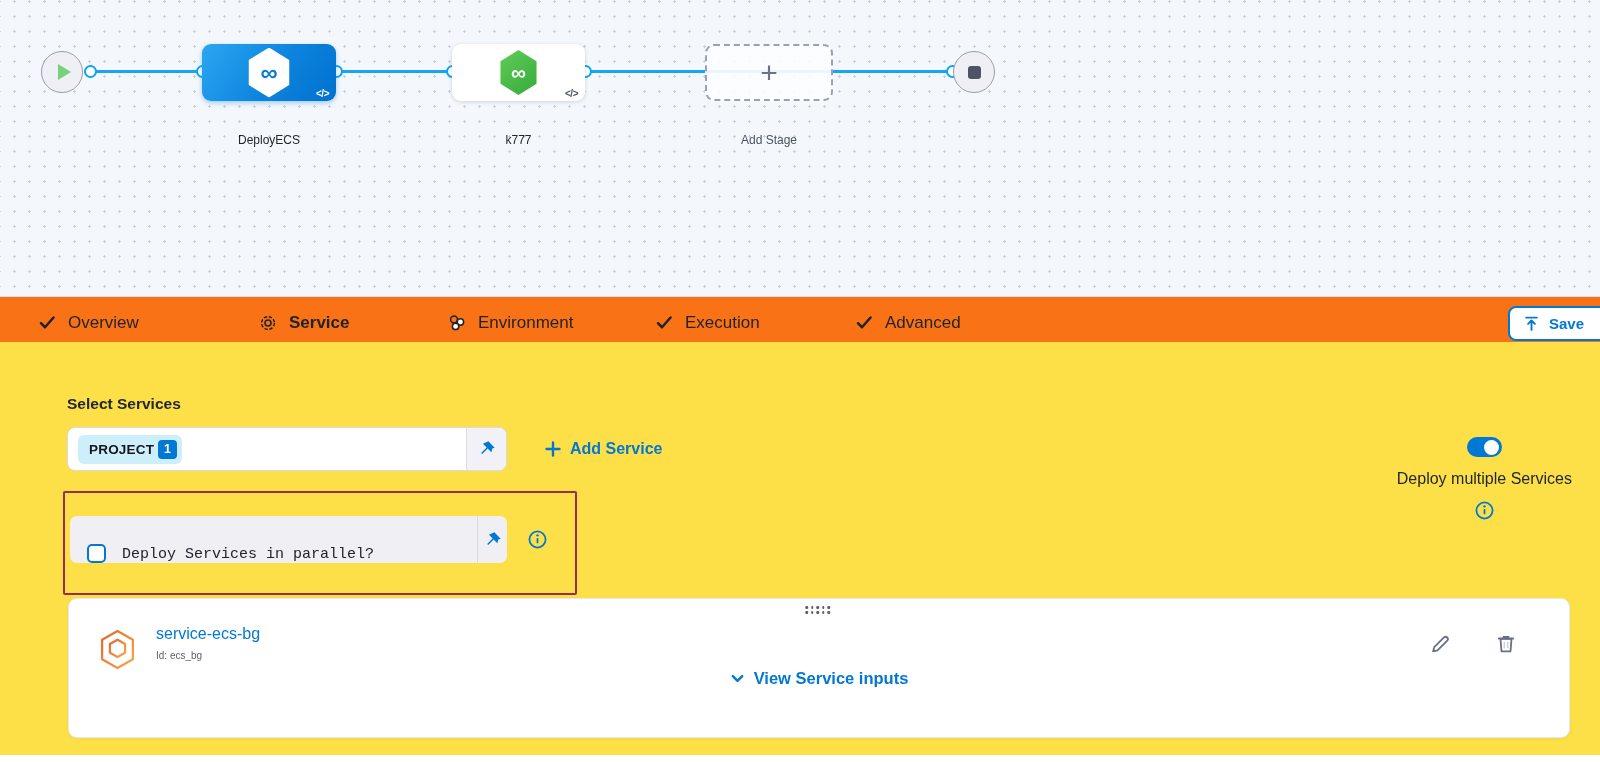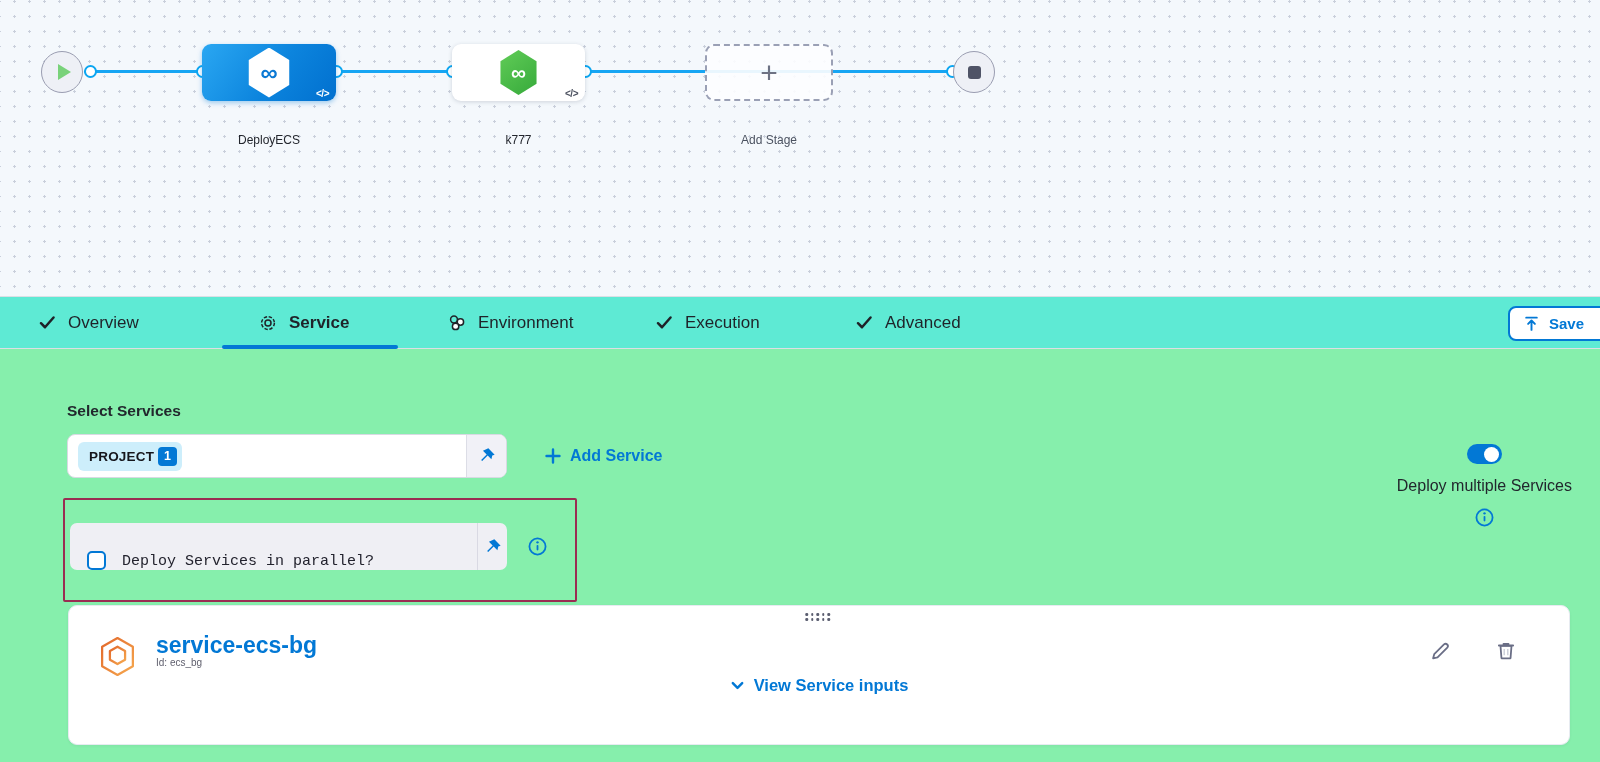--- a/index.html
+++ b/index.html
@@ -34,34 +34,34 @@
     display:flex; align-items:center; justify-content:center; font-weight:bold; }
   .hex-white { width:46px; height:50px; background:#fff; color:#0b79d4; font-size:24px; }
   .hex-green { width:41px; height:45px; background:linear-gradient(140deg,#62cd58,#35a93a); color:#fff; font-size:21px; }
   .code-badge { position:absolute; right:7px; bottom:2px; font-size:10px; font-weight:bold; letter-spacing:-.5px; }
   .code-white { color:#fff; } .code-dark { color:#4d5260; }
   .add-plus { font-size:30px; font-weight:400; color:#6d7284; line-height:1; }
   .stage-label { position:absolute; top:133px; text-align:center; font-size:12px; color:#23262d; }
   .label-gray { color:#4b5260; }
 
   
-  .tabbar { position:absolute; top:296px; left:0; width:100%; height:53px; background:#5eead4;
+  .tabbar { position:absolute; top:296px; left:0; width:100%; height:53px; background:#f97316;
     border-top:1px solid #dcdfe5; border-bottom:1px solid #dcdfe5; }
   .tab { position:absolute; top:0; height:51px; display:flex; align-items:center; gap:11px;
     font-size:17px; color:#1f2329; cursor:pointer; }
   .tab.active { font-weight:bold; }
   .tab svg { flex:0 0 auto; }
   .tab-underline { position:absolute; left:222px; top:48px; width:176px; height:4px;
     background:#0278d5; border-radius:2px; }
   .save-btn { position:absolute; left:1508px; top:9px; height:35px; width:130px;
     border:2px solid #0278d5; border-radius:8px; background:#fff; color:#0278d5;
     display:flex; align-items:center; gap:9px; padding:0 13px; font-size:15px; font-weight:bold; }
 
   
-  .panel { position:absolute; top:349px; left:0; width:100%; height:413px; background:#86efac; }
+  .panel { position:absolute; top:342px; left:0; width:100%; height:413px; background:#fde047; }
   .select-label { position:absolute; left:67px; top:53px; font-size:15.5px; font-weight:600; color:#22272d; }
   .svc-input { position:absolute; left:67px; top:85px; width:440px; height:44px; background:#fff;
     border:1px solid #d8dae3; border-radius:8px; display:flex; align-items:center; }
   .chip { margin-left:10px; height:29px; background:#cdeefb; border-radius:6px;
     display:flex; align-items:center; padding:0 5px 0 11px; font-size:13.5px; font-weight:600;
     color:#16161c; letter-spacing:.2px; }
   .chip-badge { width:19px; height:19px; margin-left:4px; background:#0278d5; color:#fff;
     border-radius:4px; font-size:12.5px; font-weight:bold; display:flex; align-items:center; justify-content:center; }
   .pin-seg { margin-left:auto; width:40px; height:100%; border-left:1px solid #dcdde6;
     background:#f1f1f7; border-radius:0 7px 7px 0; display:flex; align-items:center; justify-content:center; }
@@ -82,21 +82,21 @@
     display:flex; align-items:center; justify-content:center; border-radius:0 7px 7px 0; }
   .info-parallel { position:absolute; left:528px; top:188px; }
 
   
   .card { position:absolute; left:68px; top:256px; width:1502px; height:140px; background:#fff;
     border:1px solid #e7ebf1; border-radius:9px; box-shadow:0 1px 3px rgba(30,40,60,.06); }
   .drag { position:absolute; left:50%; transform:translateX(-50%); top:7px;
     display:grid; grid-template-columns:repeat(5,5.5px); grid-auto-rows:5px; cursor:grab; }
   .drag i { width:2.6px; height:2.6px; border-radius:50%; background:#5b5e70; }
   .svc-hex { position:absolute; left:30px; top:30px; }
-  .svc-name { position:absolute; left:87px; top:26px; font-size:23px; font-weight:700; color:#0278d5; cursor:pointer; }
+  .svc-name { position:absolute; left:87px; top:26px; font-size:16px; font-weight:400; color:#0278d5; cursor:pointer; }
   .svc-id { position:absolute; left:87px; top:51px; font-size:10px; color:#60606e; }
   .icon-btn { position:absolute; top:32px; width:26px; height:26px; display:flex;
     align-items:center; justify-content:center; cursor:pointer; }
   .edit-btn { left:1358px; } .del-btn { left:1424px; }
   .view-inputs { position:absolute; left:0; top:70px; width:100%; display:flex;
     align-items:center; justify-content:center; gap:9px; color:#0278d5;
     font-size:16.5px; font-weight:bold; cursor:pointer; }
 </style>
 </head>
 <body>

